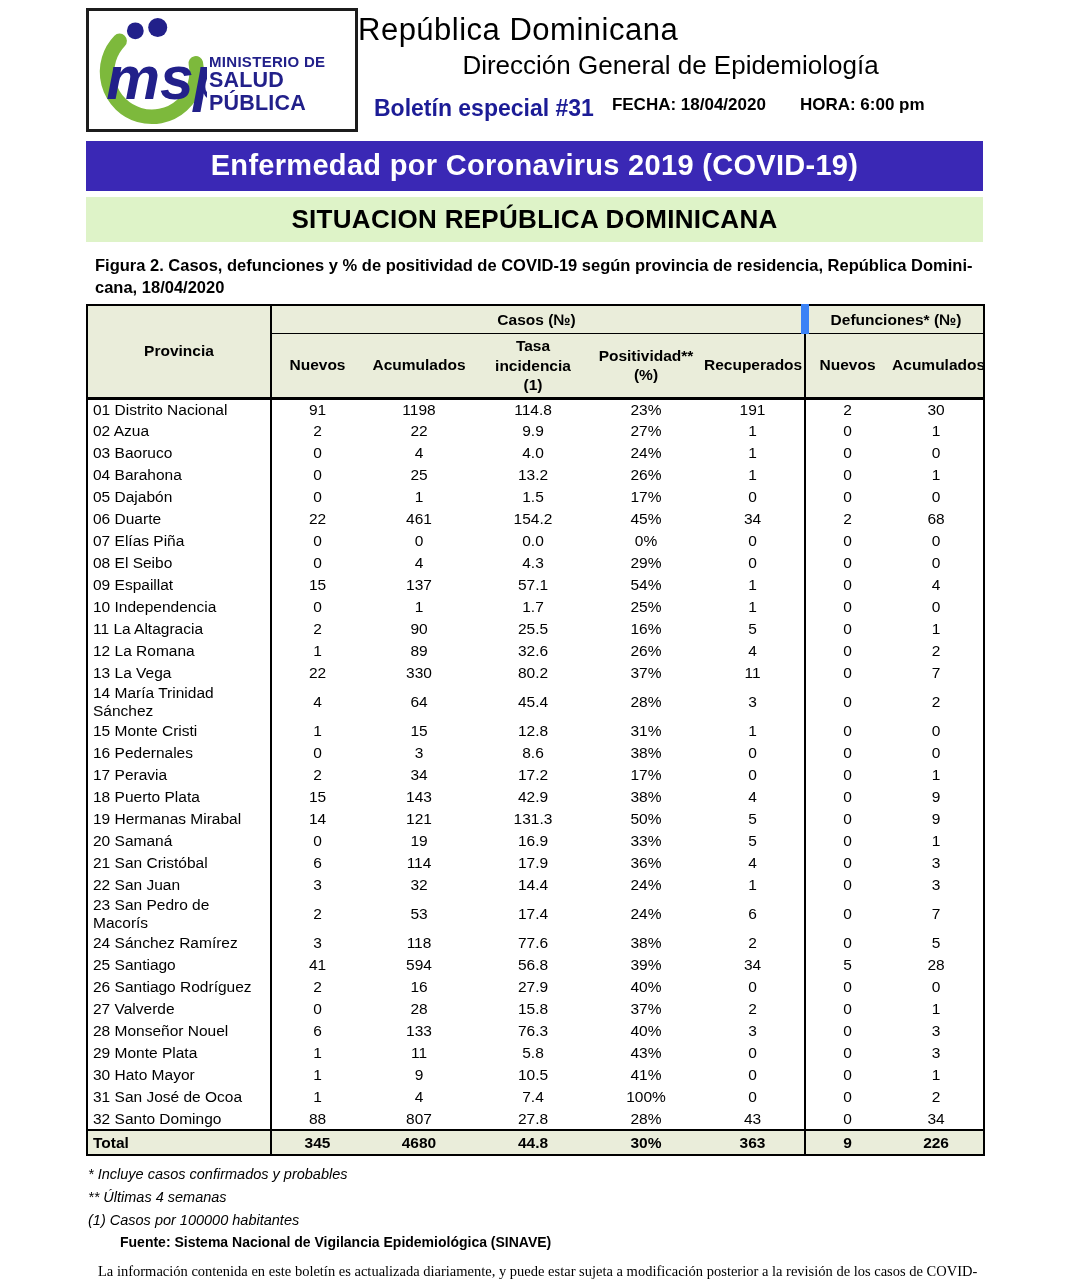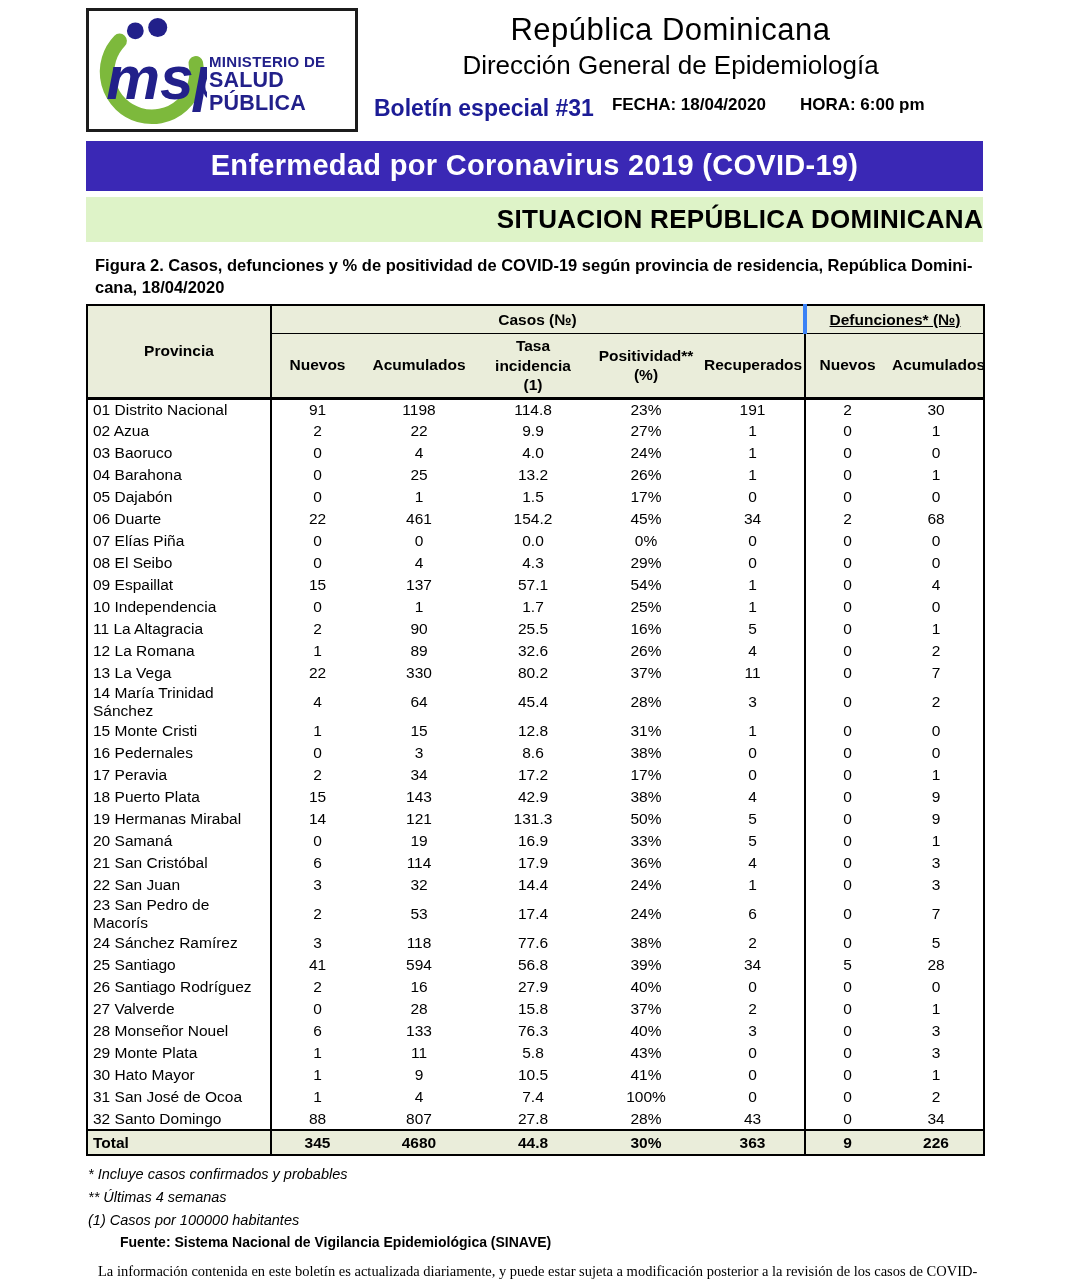--- a/index.html
+++ b/index.html
@@ -8,49 +8,49 @@
   .page { width: 897px; margin-left: 86px; padding-top: 8px; }
 
   
   .header { display: flex; }
   .logo-box { width: 272px; height: 124px; border: 3px solid #1c1c1c; display: flex; align-items: center; padding: 4px 6px; flex-shrink: 0; background: #fff; }
   .logo-mark { width: 112px; height: 112px; flex-shrink: 0; }
   .logo-text { color: #22208a; line-height: 1.05; margin-left: 2px; margin-top: 28px; }
   .logo-text .l1 { font-size: 15px; font-weight: 600; letter-spacing: 0.3px; }
   .logo-text .l2 { font-size: 21.5px; font-weight: 800; letter-spacing: 0.2px; }
   .header-right { flex: 1; padding-top: 4px; }
-  .hr-title { text-align: center; font-size: 31px; letter-spacing: 0.5px; }
+  .hr-title { font-size: 31px; letter-spacing: 0.5px; }
   .hr-subtitle { text-align: center; font-size: 26px; margin-top: 2px; }
   .bulletin-row { display: flex; align-items: flex-start; margin-top: 14px; padding-left: 16px; }
   .bulletin { color: #1c1c96; font-weight: bold; font-size: 23px; }
   .fecha { font-weight: bold; font-size: 17px; margin-left: 18px; }
   .hora  { font-weight: bold; font-size: 17px; margin-left: 34px; }
 
   
   .banner-main { margin-top: 9px; height: 50px; background: #3a28b5; color: #ffffff; font-weight: bold; font-size: 29px; text-align: center; line-height: 49px; letter-spacing: 0.3px; }
-  .banner-sub  { margin-top: 6px; height: 45px; background: #def3c8; color: #000; font-weight: bold; font-size: 26px; text-align: right; line-height: 45px; letter-spacing: 0.3px; }
+  .banner-sub  { margin-top: 6px; height: 45px; background: #def3c8; color: #000; font-weight: bold; font-size: 26px; text-align: center; line-height: 45px; letter-spacing: 0.3px; }
 
   
   .caption { margin-top: 13px; padding: 0 9px; font-weight: bold; font-size: 16.5px; line-height: 1.33; }
 
   
   table.prov-table { margin-top: 5px; width: 897px; border-collapse: collapse; border: 2px solid #000; font-size: 15.5px; table-layout: fixed; }
   .prov-table col.c-prov { width: 184px; }
   .prov-table col.c-nuevos { width: 92px; }
   .prov-table col.c-acum { width: 112px; }
   .prov-table col.c-tasa { width: 116px; }
   .prov-table col.c-pos { width: 110px; }
   .prov-table col.c-rec { width: 104px; }
   .prov-table col.c-dnuevos { width: 84px; }
   .prov-table col.c-dacum { width: 95px; }
   .prov-table thead { background: #eaedda; }
   .prov-table thead th { font-weight: bold; text-align: center; vertical-align: middle; padding: 2px 3px; }
   .prov-table th.prov-head { border-right: 2px solid #000; text-align: center; }
   .prov-table th.group-head { border-bottom: 1.5px solid #000; height: 29px; }
-  .prov-table th.def-group { border-left: 4px solid #3b82f6; text-decoration: underline; }
+  .prov-table th.def-group { border-left: 8px solid #3b82f6; }
   .prov-table thead tr.sub-row th { height: 46px; }
   .prov-table thead tr.sub-row th.twoline { white-space: pre-line; line-height: 1.25; }
   .prov-table thead tr.sub-row th.def-left { border-left: 2px solid #000; }
   .prov-table thead { border-bottom: 3px solid #000; }
   .prov-table tbody td { height: 22px; padding: 0 4px; text-align: center; vertical-align: middle; }
   .prov-table tbody td.prov { text-align: left; border-right: 2px solid #000; padding-left: 5px; }
   .prov-table tbody td.group-sep { border-left: 2px solid #000; }
   .prov-table tr.total-row { background: #eaedda; font-weight: bold; border-top: 2px solid #000; }
   .prov-table tr.total-row td { height: 25px; }
 

